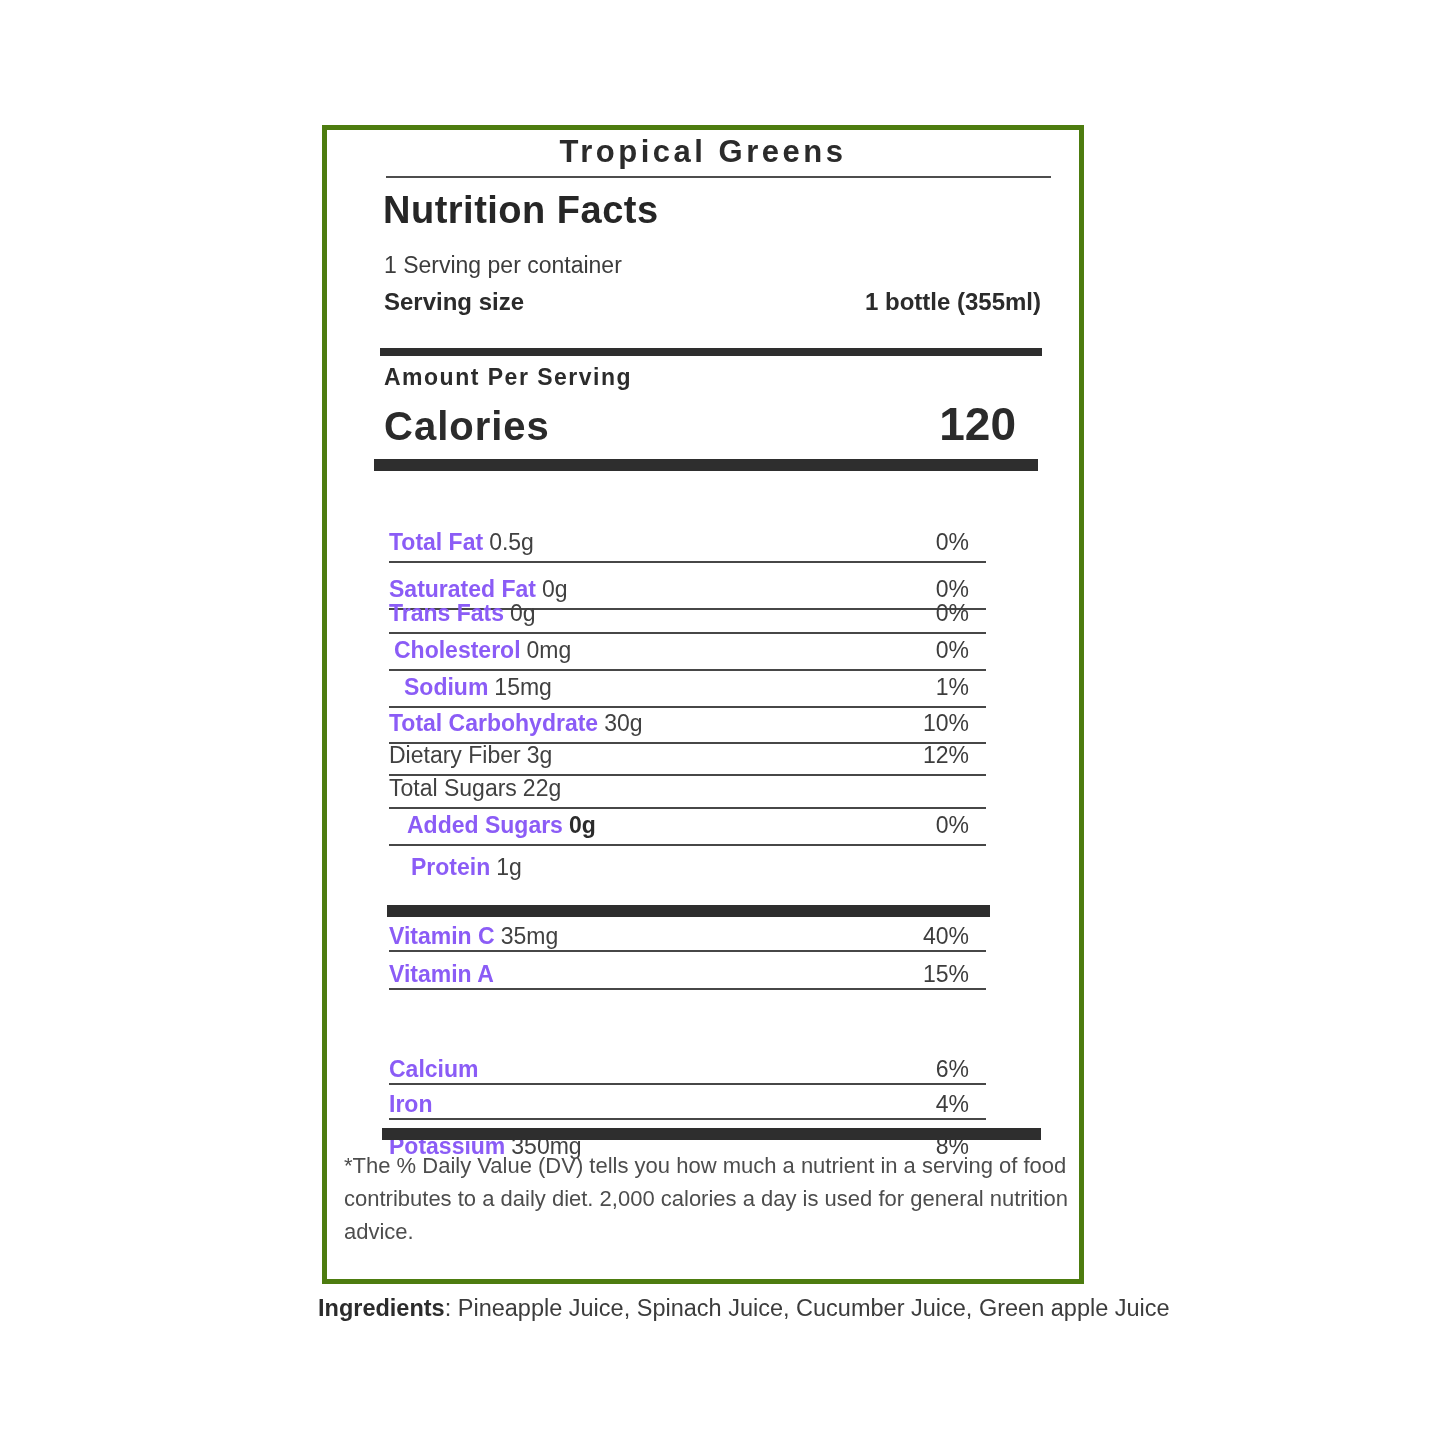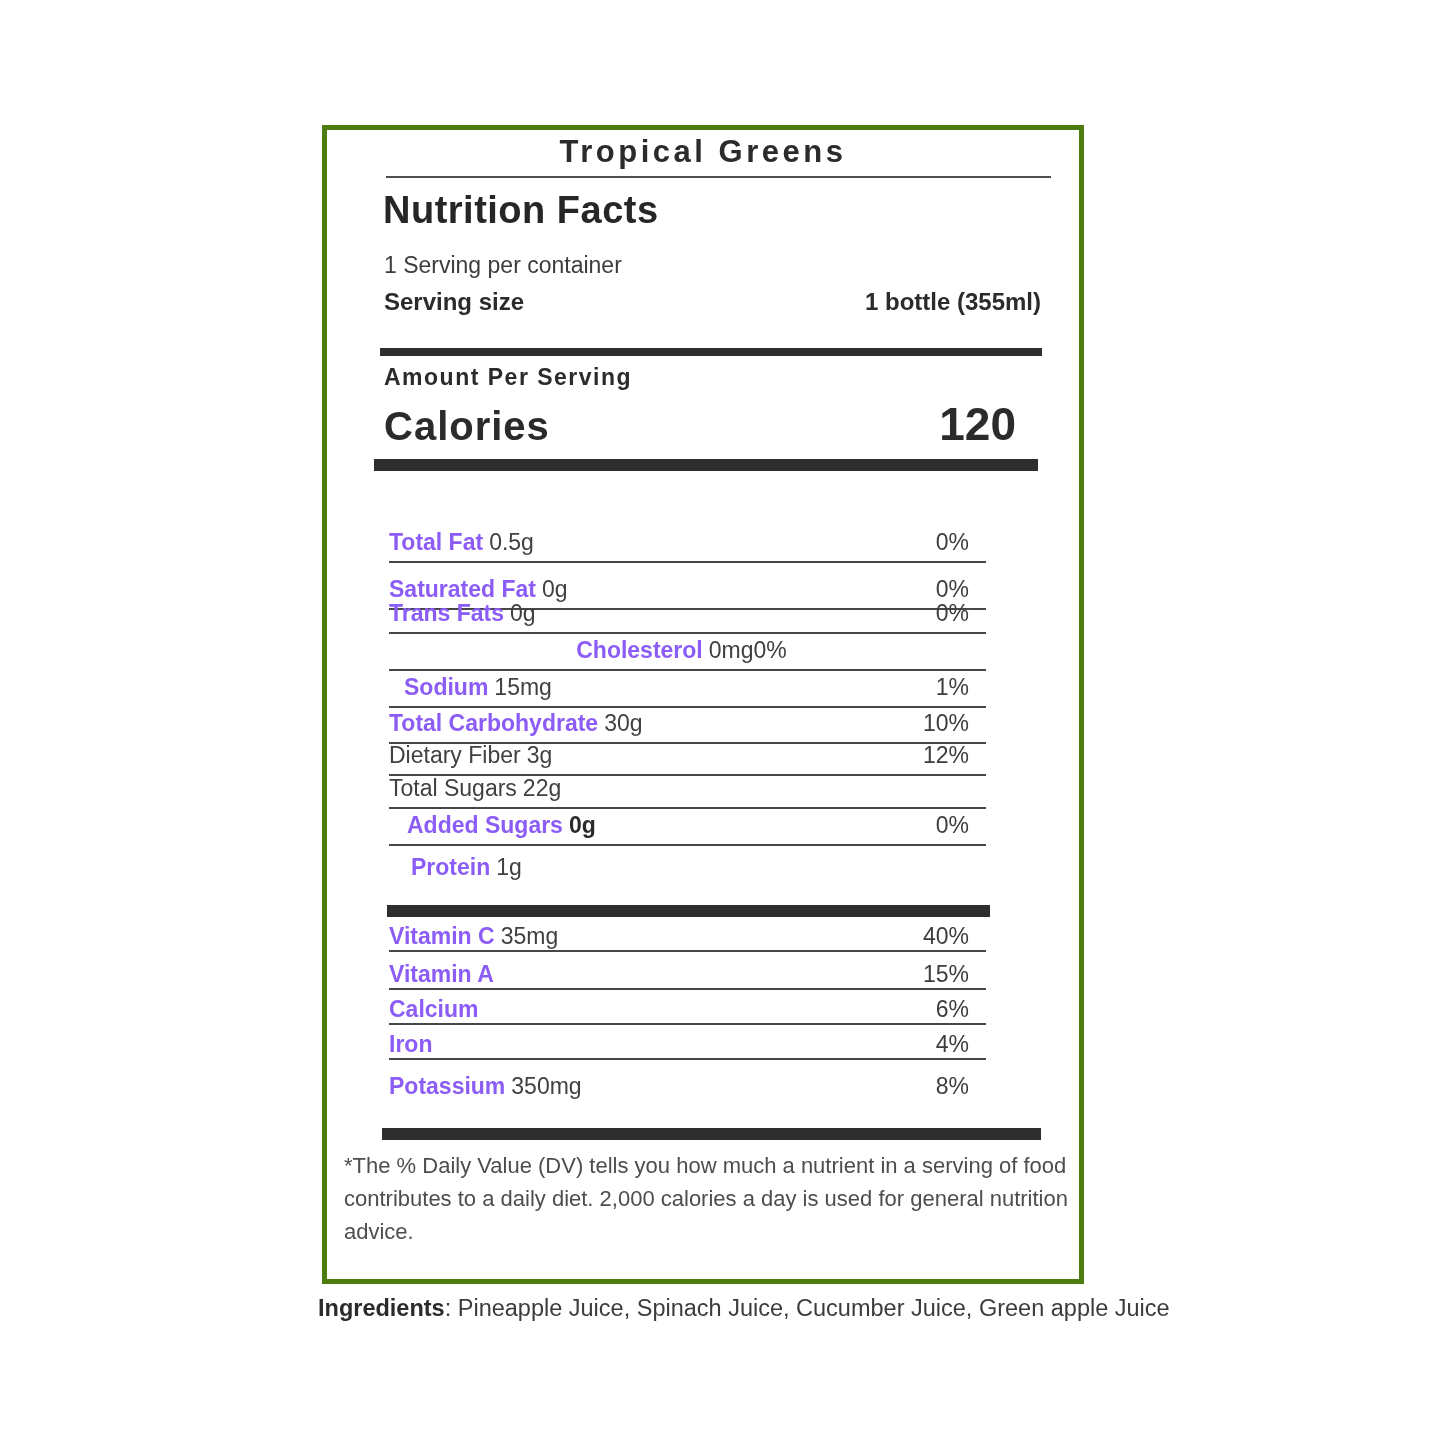--- a/index.html
+++ b/index.html
@@ -95,21 +95,21 @@
       <span class="pct">0%</span>
     </div>
     <div class="nrow" style="height:47px;">
       <span><span class="nname">Saturated Fat</span><span class="namount">0g</span></span>
       <span class="pct">0%</span>
     </div>
     <div class="nrow" style="height:24px;">
       <span><span class="nname">Trans Fats</span><span class="namount">0g</span></span>
       <span class="pct">0%</span>
     </div>
-    <div class="nrow" style="height:37px;padding-left:5px;justify-content:center;">
+    <div class="nrow" style="height:37px;padding-left:5px;">
       <span><span class="nname">Cholesterol</span><span class="namount">0mg</span></span>
       <span class="pct">0%</span>
     </div>
     <div class="nrow" style="height:37px;padding-left:15px;">
       <span><span class="nname">Sodium</span><span class="namount">15mg</span></span>
       <span class="pct">1%</span>
     </div>
     <div class="nrow" style="height:36px;">
       <span><span class="nname">Total Carbohydrate</span><span class="namount">30g</span></span>
       <span class="pct">10%</span>
@@ -136,21 +136,21 @@
 
   <div class="abs ntable ntable-micro micro">
     <div class="nrow" style="height:35px;">
       <span><span class="nname">Vitamin C</span><span class="namount">35mg</span></span>
       <span class="pct">40%</span>
     </div>
     <div class="nrow" style="height:38px;">
       <span><span class="nname">Vitamin A</span><span class="namount"></span></span>
       <span class="pct">15%</span>
     </div>
-    <div class="nrow" style="height:35px;">
+    <div class="nrow" style="height:51px;margin-top:44px;">
       <span><span class="nname">Calcium</span><span class="namount"></span></span>
       <span class="pct">6%</span>
     </div>
     <div class="nrow" style="height:35px;">
       <span><span class="nname">Iron</span><span class="namount"></span></span>
       <span class="pct">4%</span>
     </div>
     <div class="nrow noline" style="height:40px;">
       <span><span class="nname">Potassium</span><span class="namount">350mg</span></span>
       <span class="pct">8%</span>

